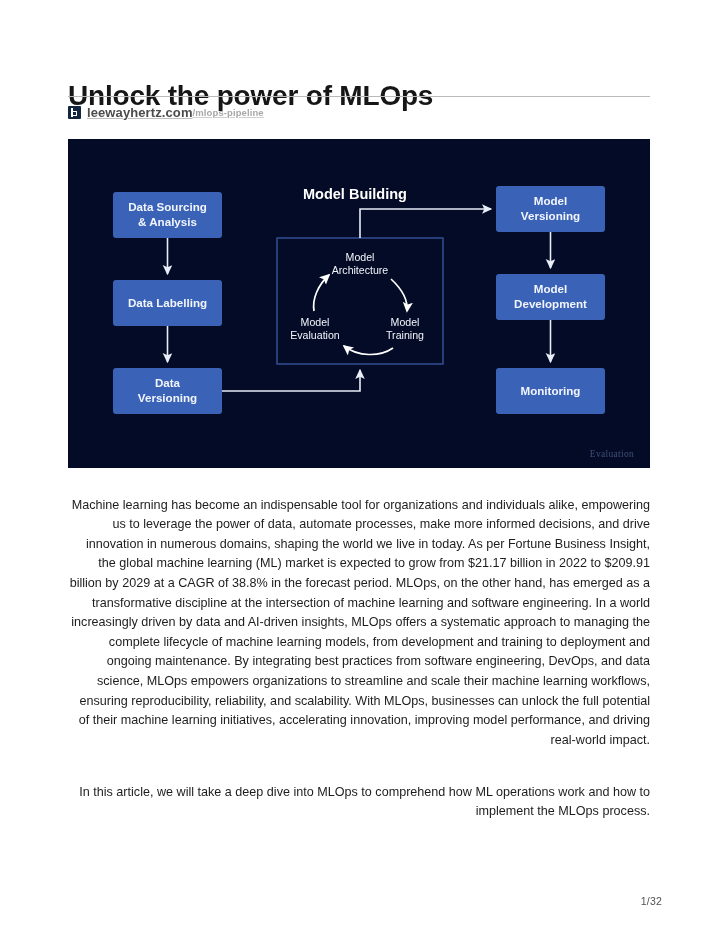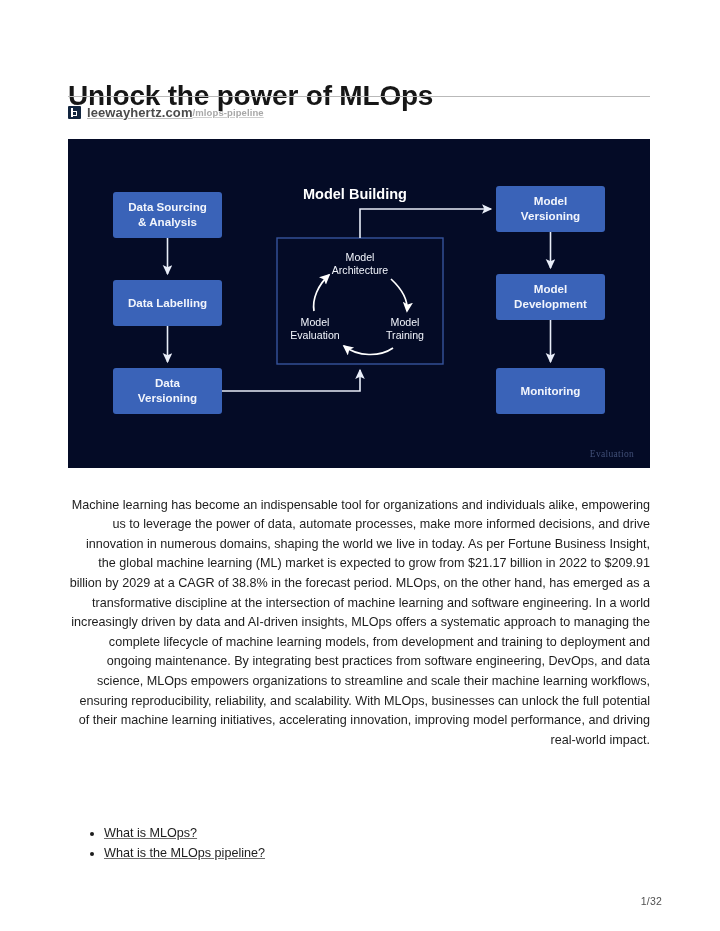--- a/index.html
+++ b/index.html
@@ -235,21 +235,18 @@
       <rect x="428" y="229" width="109" height="46" rx="3" fill="#3a63b8"></rect>
       <text x="482.5" y="256" text-anchor="middle" fill="#f2f5fc" font-family="Liberation Sans, sans-serif" font-size="11.6" font-weight="bold">Monitoring</text>
 
       <line x1="482.5" y1="93" x2="482.5" y2="129" stroke="#e8edf8" stroke-width="1.6" marker-end="url(#ah)"></line>
       <line x1="482.5" y1="181" x2="482.5" y2="223" stroke="#e8edf8" stroke-width="1.6" marker-end="url(#ah)"></line>
     </svg>
     <div class="watermark">Evaluation</div>
   </div>
 
   <p class="body-text" id="para1">Machine learning has become an indispensable tool for organizations and individuals alike, empowering us to leverage the power of data, automate processes, make more informed decisions, and drive innovation in numerous domains, shaping the world we live in today. As per Fortune Business Insight, the global machine learning (ML) market is expected to grow from $21.17 billion in 2022 to $209.91 billion by 2029 at a CAGR of 38.8% in the forecast period. MLOps, on the other hand, has emerged as a transformative discipline at the intersection of machine learning and software engineering. In a world increasingly driven by data and AI-driven insights, MLOps offers a systematic approach to managing the complete lifecycle of machine learning models, from development and training to deployment and ongoing maintenance. By integrating best practices from software engineering, DevOps, and data science, MLOps empowers organizations to streamline and scale their machine learning workflows, ensuring reproducibility, reliability, and scalability. With MLOps, businesses can unlock the full potential of their machine learning initiatives, accelerating innovation, improving model performance, and driving real-world impact.</p>
-
-  <ul class="toc-list">
-    <li><a href="#">What is MLOps?</a></li>
-    <li><a href="#">What is the MLOps pipeline?</a></li>
-  </ul>
+  <p class="body-text" id="para2">In this article, we will take a deep dive into MLOps to comprehend how ML operations work and how to implement the MLOps process.</p>
+
 
   <div class="page-number">1/32</div>
 
 </div>
 
 </body></html>

